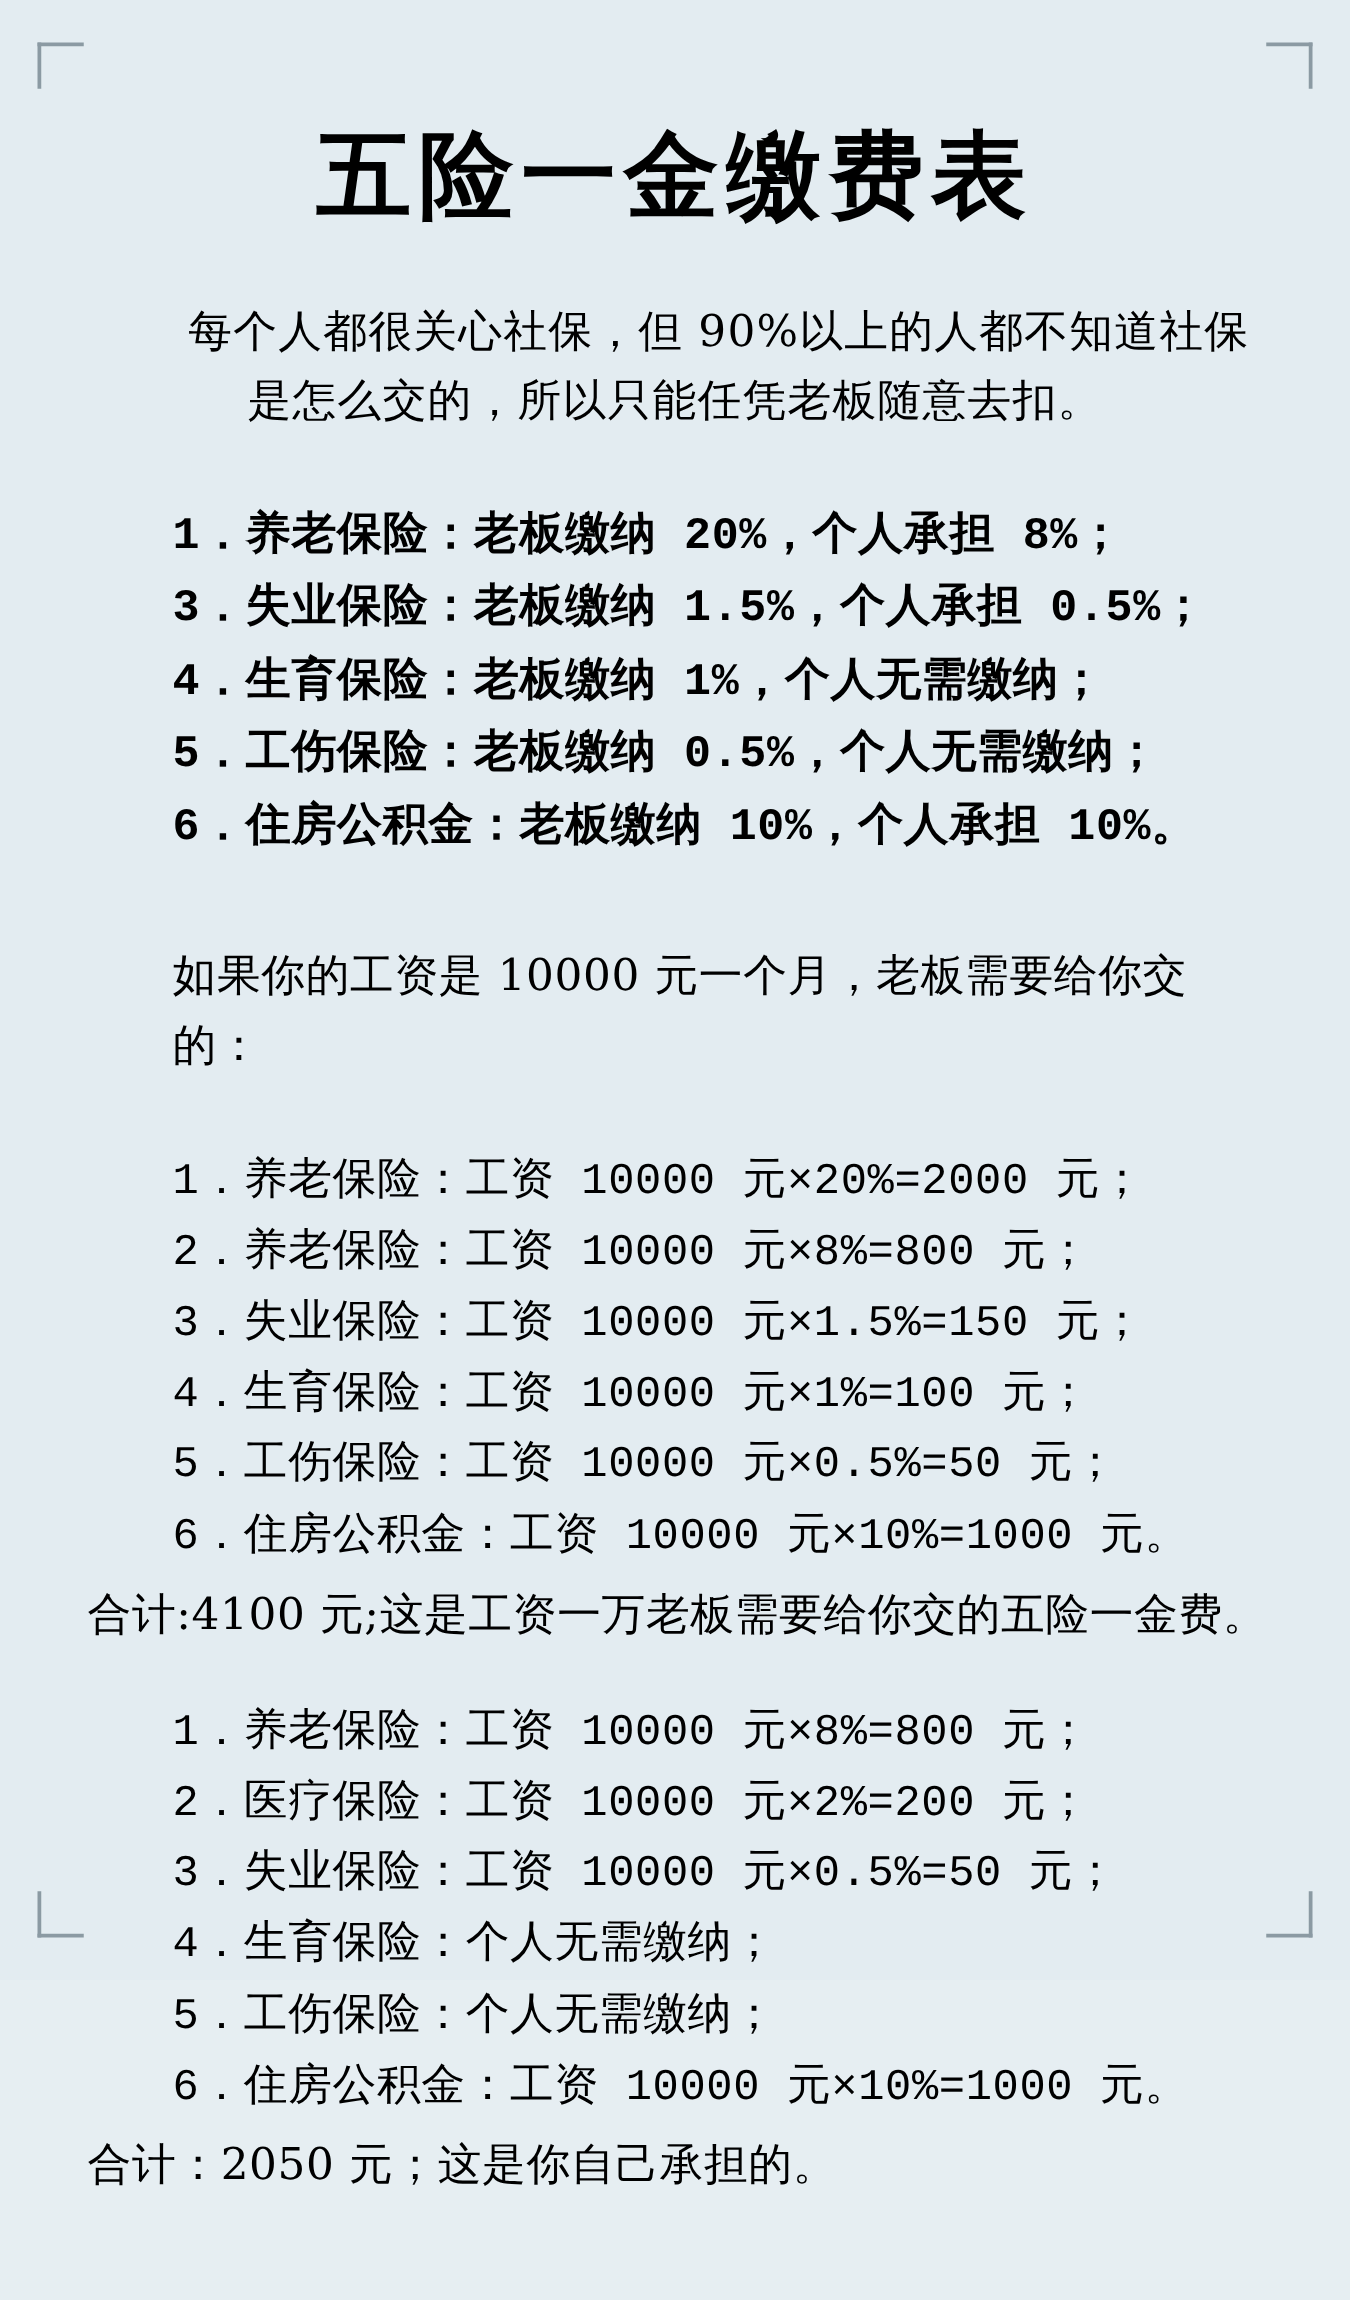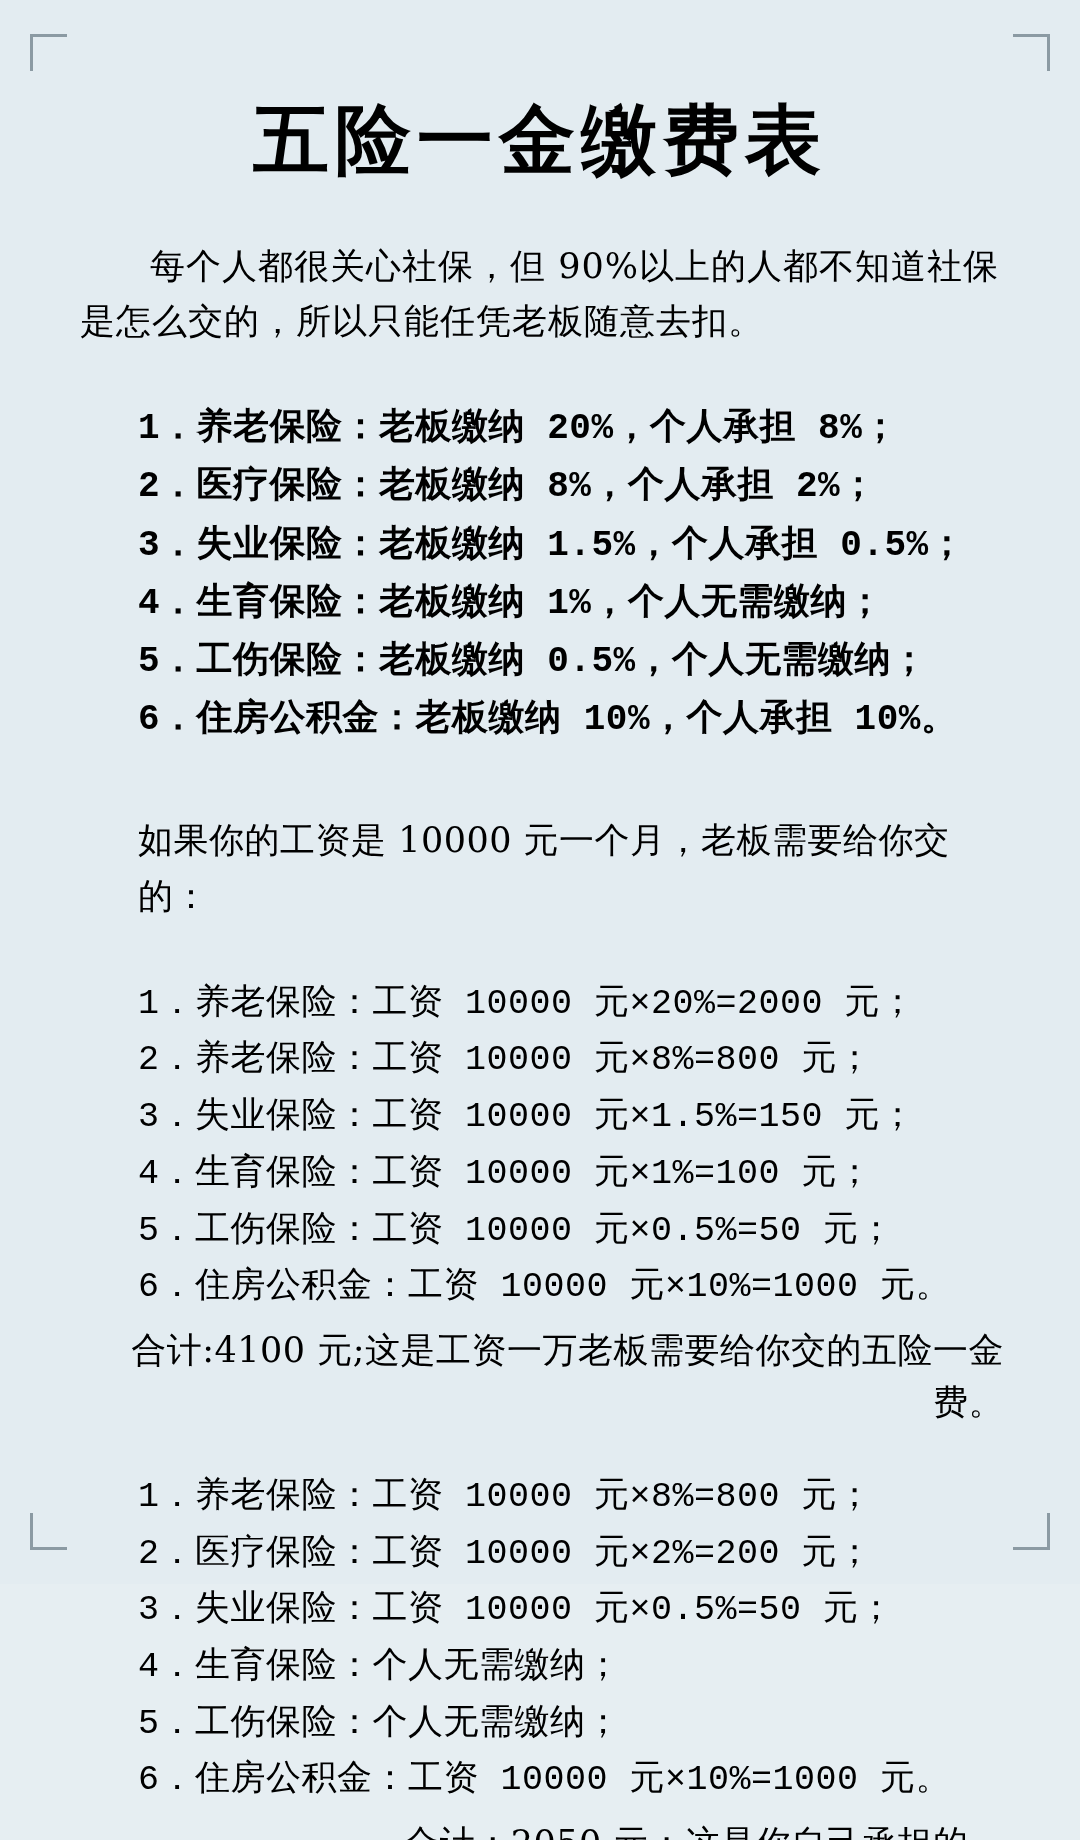--- a/index.html
+++ b/index.html
@@ -48,20 +48,21 @@
     color: #000;
   }
 
   .intro {
     font-size: 35px;
     line-height: 1.55;
     margin: 56px 20px 4px 20px;
     text-indent: 70px;
     color: #000;
     letter-spacing: 1px;
+    text-align: center;
   }
 
   .list {
     margin: 52px 0 0 0;
     padding: 0;
     list-style: none;
     font-family: Liberation Mono, monospace;
   }
   .list li {
     font-size: 35px;
@@ -82,46 +83,44 @@
     line-height: 1.6;
     margin: 62px 0 12px 0;
     padding-left: 78px;
     color: #000;
     letter-spacing: 0.5px;
   }
 
   .total {
     font-size: 35px;
     line-height: 1.5;
-    margin: 8px 16px 0 0;
+    margin: 8px 4px 0 0;
     padding-left: 10px;
     color: #000;
     letter-spacing: 0.5px;
-    text-align: right;
   }
 
   .gap-lg { height: 34px; }
 </style>
 </head>
 <body>
 
 <div class="page">
 
   <span class="crop tl"></span>
   <span class="crop tr"></span>
   <span class="crop bl"></span>
   <span class="crop br"></span>
 
   <h1 class="title">五险一金缴费表</h1>
 
   <p class="intro">每个人都很关心社保，但 90%以上的人都不知道社保是怎么交的，所以只能任凭老板随意去扣。</p>
 
   <ul class="list bold">
     <li>1．养老保险：老板缴纳 20%，个人承担 8%；</li>
-    <li>2．医疗保险：老板缴纳 8%，个人承担 2%；</li>
     <li>3．失业保险：老板缴纳 1.5%，个人承担 0.5%；</li>
     <li>4．生育保险：老板缴纳 1%，个人无需缴纳；</li>
     <li>5．工伤保险：老板缴纳 0.5%，个人无需缴纳；</li>
     <li>6．住房公积金：老板缴纳 10%，个人承担 10%。</li>
   </ul>
 
   <p class="lead">如果你的工资是 10000 元一个月，老板需要给你交的：</p>
 
   <ul class="list section2">
     <li>1．养老保险：工资 10000 元×20%=2000 元；</li>

